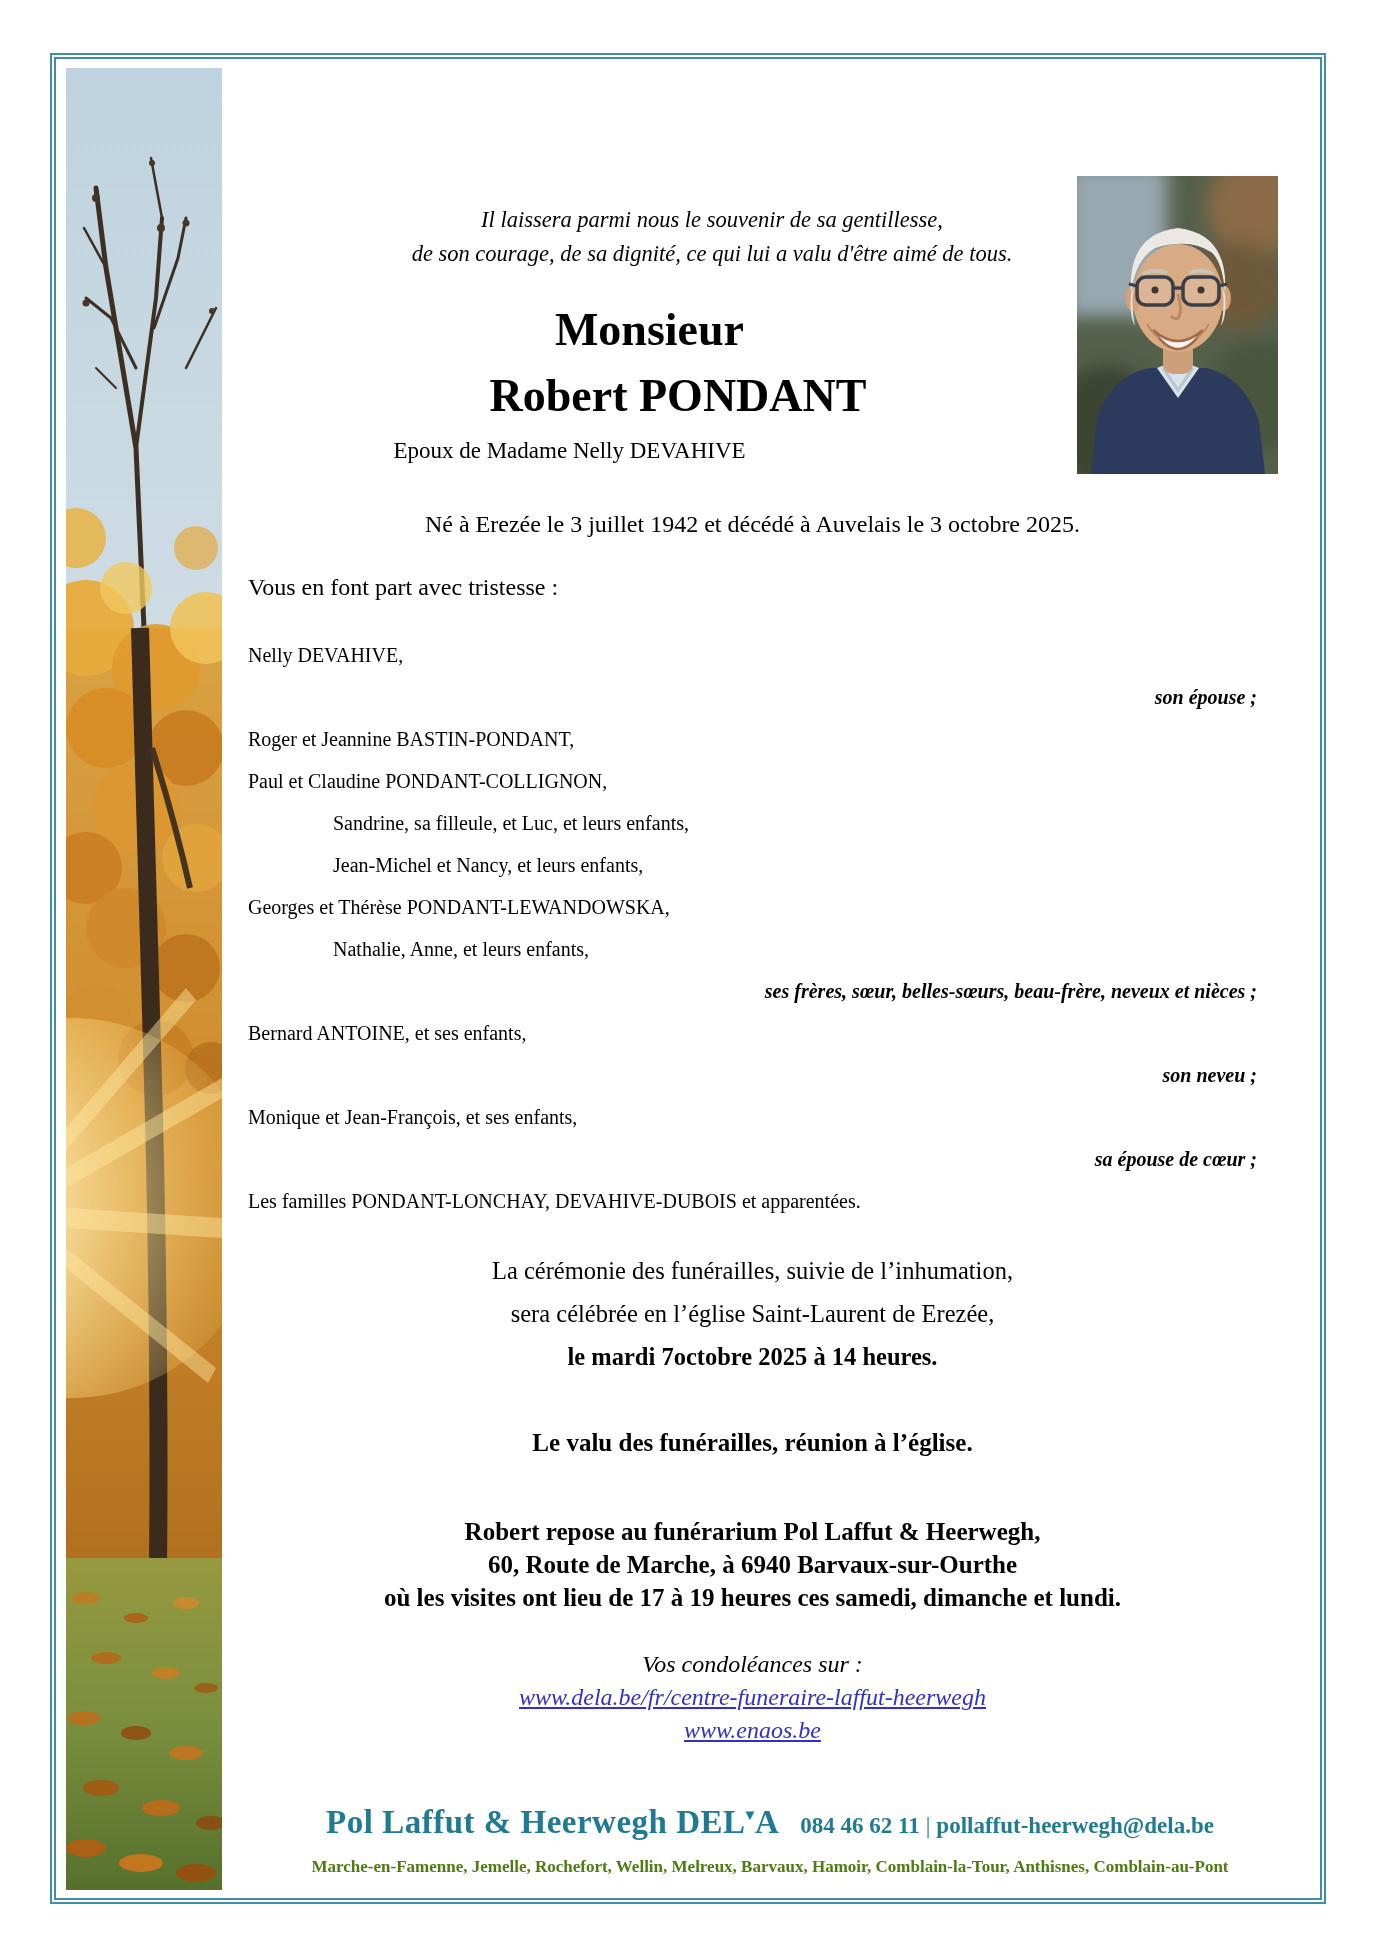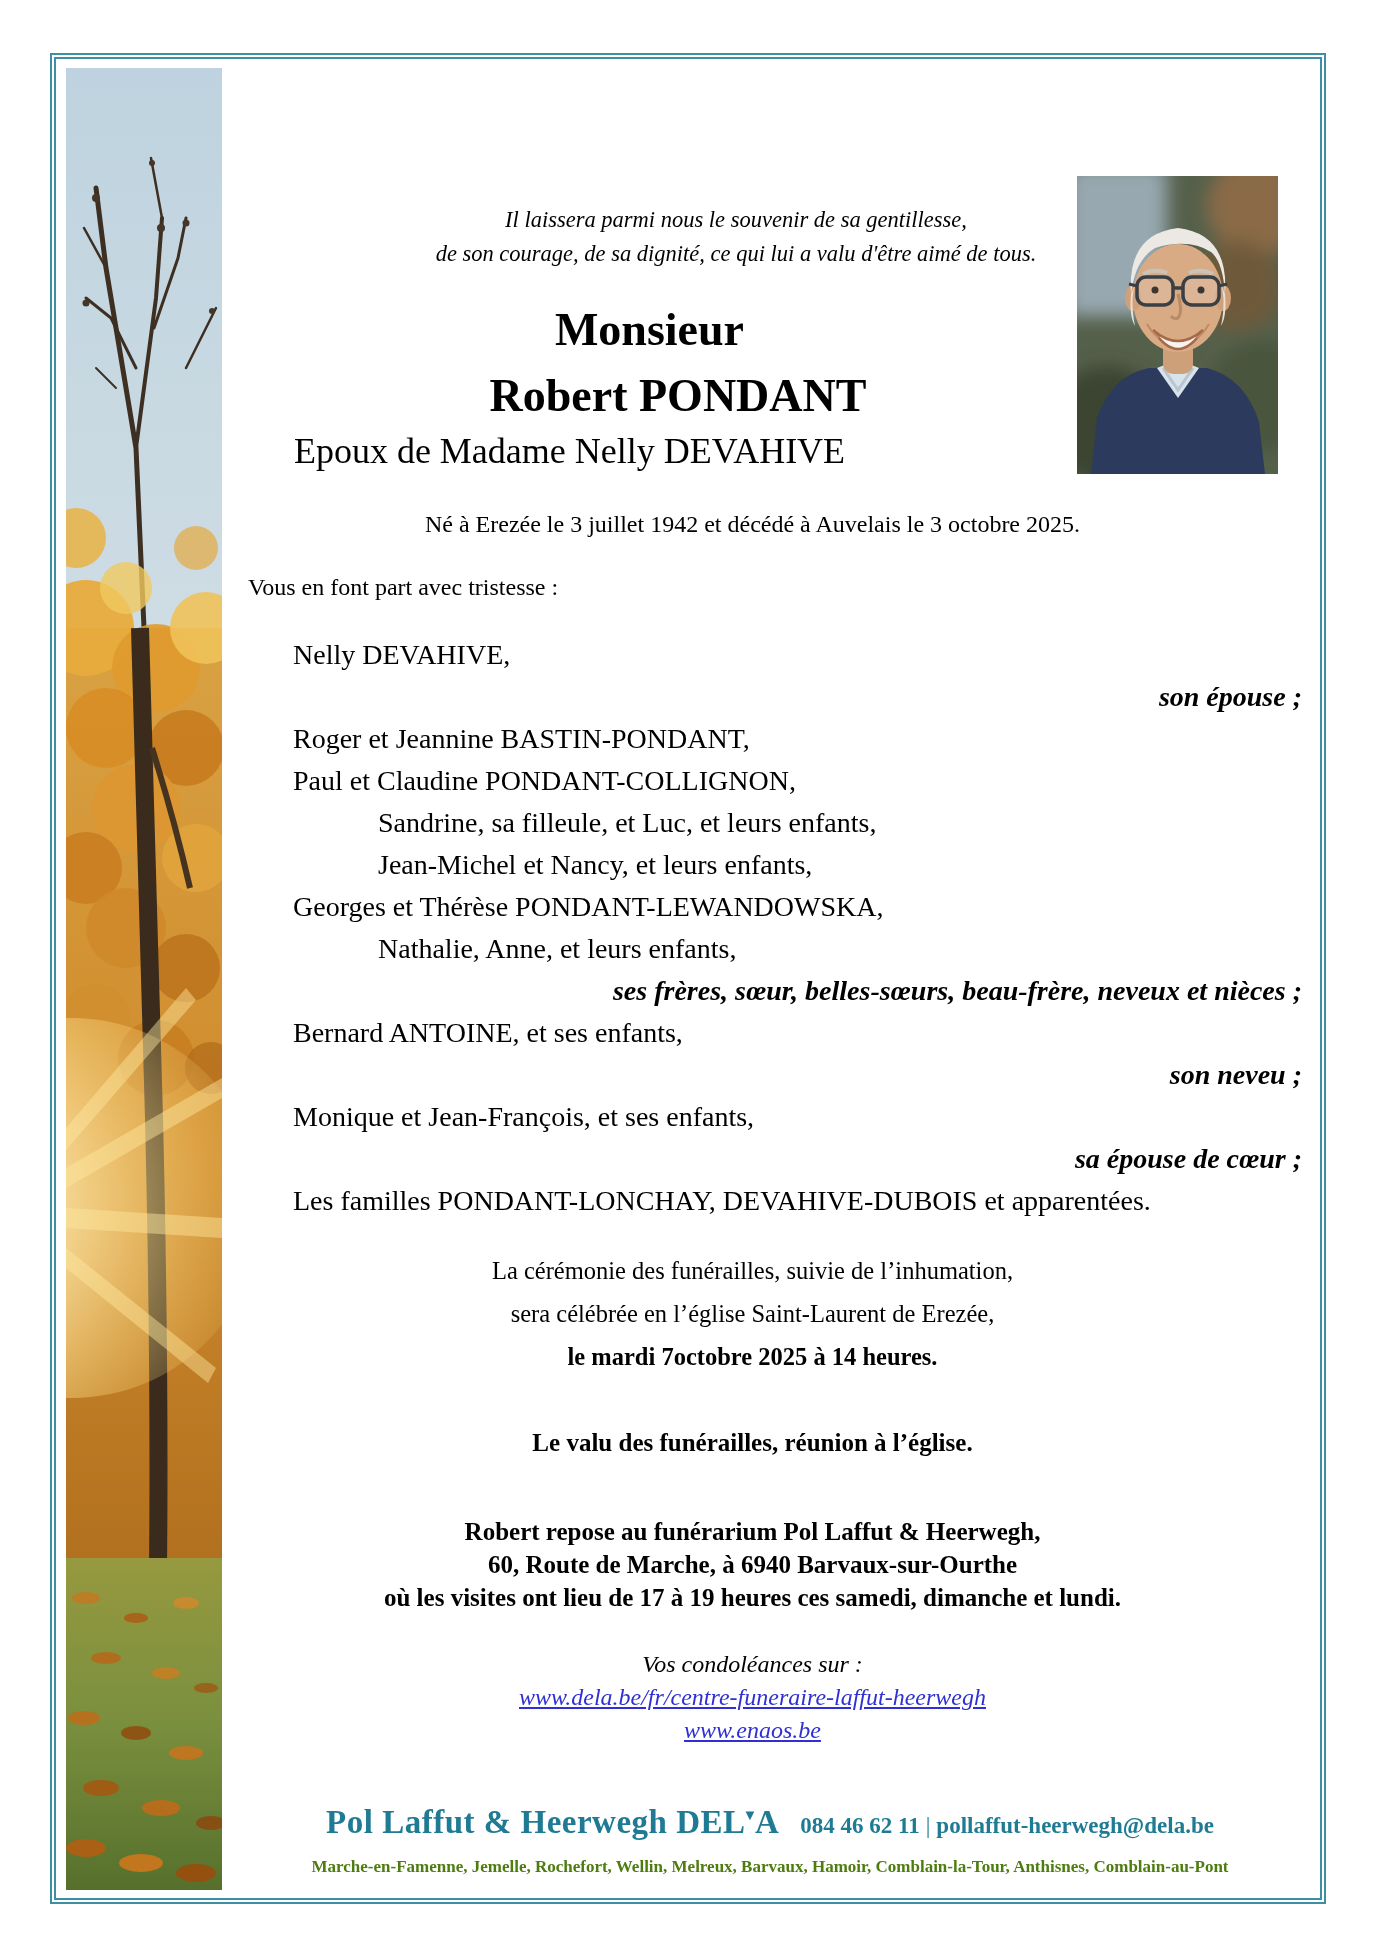--- a/index.html
+++ b/index.html
@@ -8,31 +8,31 @@
   
   .frame{position:absolute;left:50px;top:53px;width:1272px;height:1847px;border:2px solid #3f8ea4;}
   .frame-inner{position:absolute;inset:2px;border:2px solid #3f8ea4;}
   
   .strip{position:absolute;left:66px;top:68px;width:156px;height:1822px;overflow:hidden;}
   .strip svg{display:block;}
   
   .portrait{position:absolute;left:1077px;top:176px;width:201px;height:298px;overflow:hidden;}
   
   .intro{position:absolute;left:222px;top:203px;width:980px;text-align:center;
-         font-style:italic;font-size:22.5px;line-height:34px;padding-left:24px;}
+         font-style:italic;font-size:22.5px;line-height:34px;}
   .t-monsieur{position:absolute;left:222px;top:305px;width:855px;text-align:center;
               font-weight:bold;font-size:46px;line-height:50px;}
   .t-name{position:absolute;left:222px;top:371px;width:912px;text-align:center;
           font-weight:bold;font-size:46px;line-height:50px;}
   .t-spouse{position:absolute;left:222px;top:431px;width:695px;text-align:center;
-            font-size:36px;line-height:40px;}
+            font-size:23px;line-height:40px;}
   .birth{position:absolute;left:248px;top:509px;width:1009px;text-align:center;
          font-size:24px;line-height:30px;}
   .announce{position:absolute;left:248px;top:572px;width:1009px;font-size:24px;line-height:30px;}
-  .family{position:absolute;left:248px;top:634px;width:1009px;font-size:28px;margin-left:45px;}
+  .family{position:absolute;left:248px;top:634px;width:1009px;font-size:20px;}
   .fam{line-height:42px;height:42px;white-space:nowrap;}
   .fam.indent{padding-left:85px;}
   .fam.relation{text-align:right;font-weight:bold;font-style:italic;}
   .ceremony{position:absolute;left:248px;top:1249px;width:1009px;text-align:center;
             font-size:24.5px;}
   .ceremony .cline{line-height:43px;height:43px;}
   .ceremony .cbold{font-weight:bold;}
   .reunion{position:absolute;left:248px;top:1427px;width:1009px;text-align:center;
            font-weight:bold;font-size:25px;line-height:32px;}
   .repose{position:absolute;left:248px;top:1515px;width:1009px;text-align:center;

